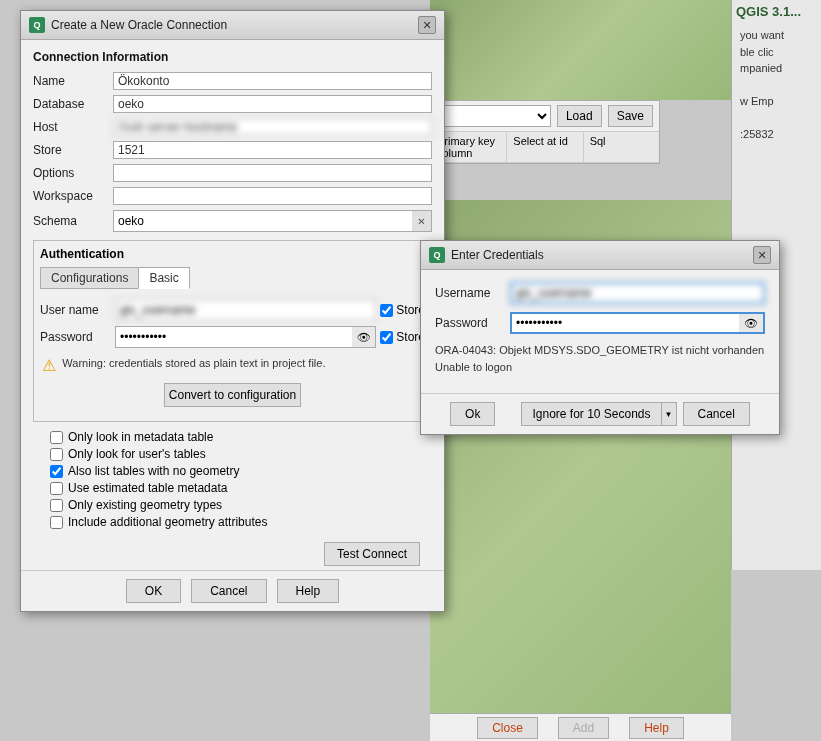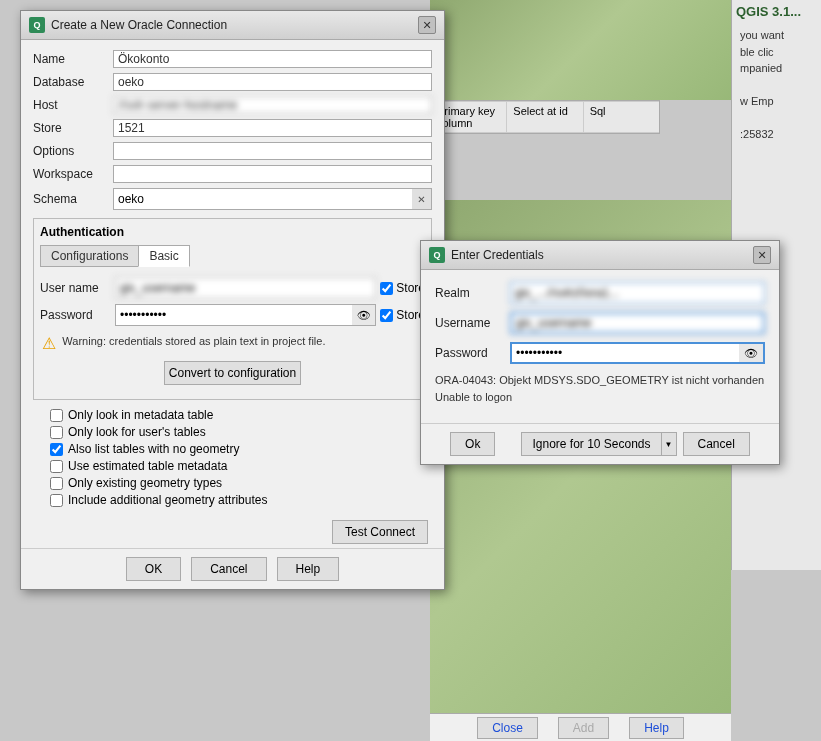--- a/index.html
+++ b/index.html
@@ -525,21 +525,21 @@
       justify-content: center;
       gap: 20px;
     }
 
     .bottom-db-btn {
       padding: 3px 14px;
       background: #e0e0e0;
       border: 1px solid #aaa;
       cursor: pointer;
       font-size: 12px;
-      color: #1d4ed8;
+      color: #c2410c;
     }
 
     .bottom-db-btn.disabled {
       color: #aaa;
     }
 
     
     .right-panel-text {
       font-size: 11px;
       color: #333;
@@ -560,20 +560,25 @@
     <div>ble clic</div>
     <div>mpanied</div>
     <br>
     <div>w Emp</div>
     <br>
     <div>:25832</div>
   </div>
 </div>
 
 <div class="db-panel">
+  <div class="db-panel-row">
+    <select class="db-dropdown"></select>
+    <button class="db-btn">Load</button>
+    <button class="db-btn">Save</button>
+  </div>
   <div class="col-header-row">
     <div class="col-header">Primary key column</div>
     <div class="col-header">Select at id</div>
     <div class="col-header">Sql</div>
   </div>
 </div>
 
 <div class="bottom-db-bar">
   <button class="bottom-db-btn">Close</button>
   <button class="bottom-db-btn disabled">Add</button>
@@ -583,20 +588,21 @@
 <div class="oracle-dialog">
   <div class="dialog-titlebar">
     <div class="dialog-titlebar-left">
       <div class="qgis-icon">Q</div>
       <span class="dialog-title">Create a New Oracle Connection</span>
     </div>
     <div class="close-btn">✕</div>
   </div>
 
   <div class="dialog-body">
+    <div class="section-title">Connection Information</div>
 
     <div class="form-row">
       <span class="form-label">Name</span>
       <input class="form-input" type="text" value="Ökokonto" style="">
     </div>
 
     <div class="form-row">
       <span class="form-label">Database</span>
       <input class="form-input" type="text" value="oeko" style="">
     </div>
@@ -693,21 +699,21 @@
         <input type="checkbox" style="">
         <span>Only existing geometry types</span>
       </div>
       <div class="checkbox-row">
         <input type="checkbox" style="">
         <span>Include additional geometry attributes</span>
       </div>
     </div>
   </div>
 
-  <div style="position:relative;padding:0 16px 4px;">
+  <div style="position:relative;padding:0 24px 4px;">
     <button style="float:right;padding:4px 12px;background:#e0e0e0;border:1px solid #aaa;cursor:pointer;font-size:12px;">Test Connect</button>
     <div style="clear:both;"></div>
   </div>
 
   <div class="dialog-footer">
     <button class="footer-btn">OK</button>
     <button class="footer-btn">Cancel</button>
     <button class="footer-btn">Help</button>
   </div>
 </div>
@@ -716,24 +722,20 @@
   <div class="cred-titlebar">
     <div style="display:flex;align-items:center;gap:6px;">
       <div class="qgis-icon">Q</div>
       <span class="cred-title">Enter Credentials</span>
     </div>
     <div class="close-btn">✕</div>
   </div>
 
   <div class="cred-body">
 
-    <div class="cred-row">
-      <span class="cred-label">Realm</span>
-      <input class="cred-input redacted" type="text" value="gis_...//svlrz0ora1..." style="">
-    </div>
 
     <div class="cred-row">
       <span class="cred-label">Username</span>
       <input class="cred-input highlight redacted" type="text" value="gis_username" style="">
     </div>
 
     <div class="cred-row">
       <span class="cred-label">Password</span>
       <div class="cred-pw-wrap">
         <input type="password" class="cred-pw-input" value="password123" style="">

